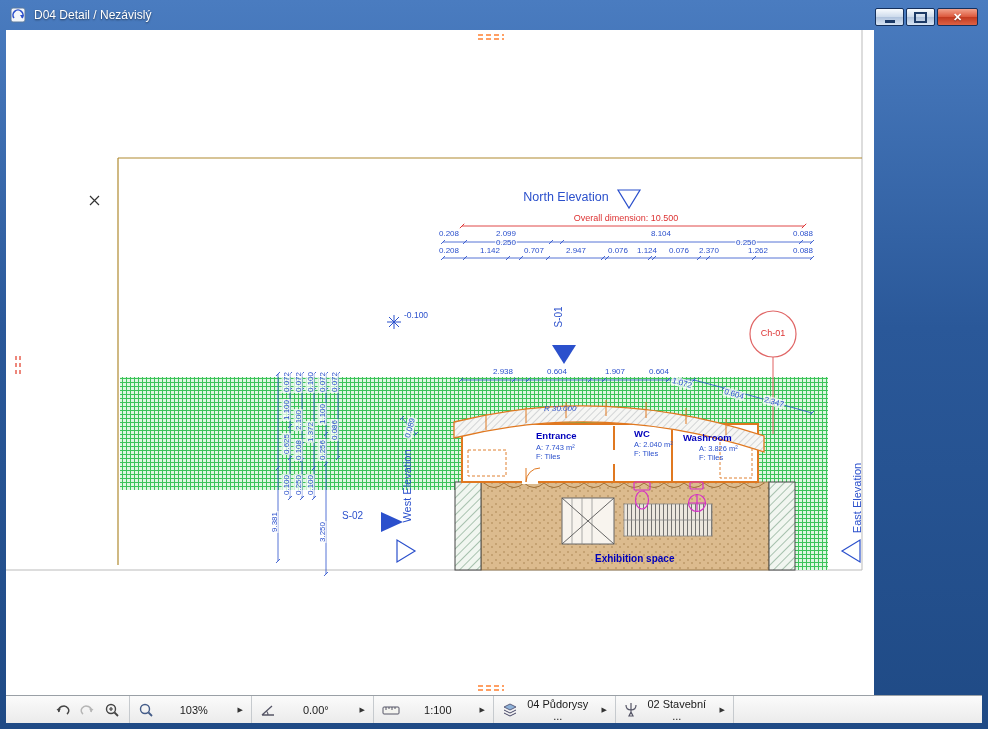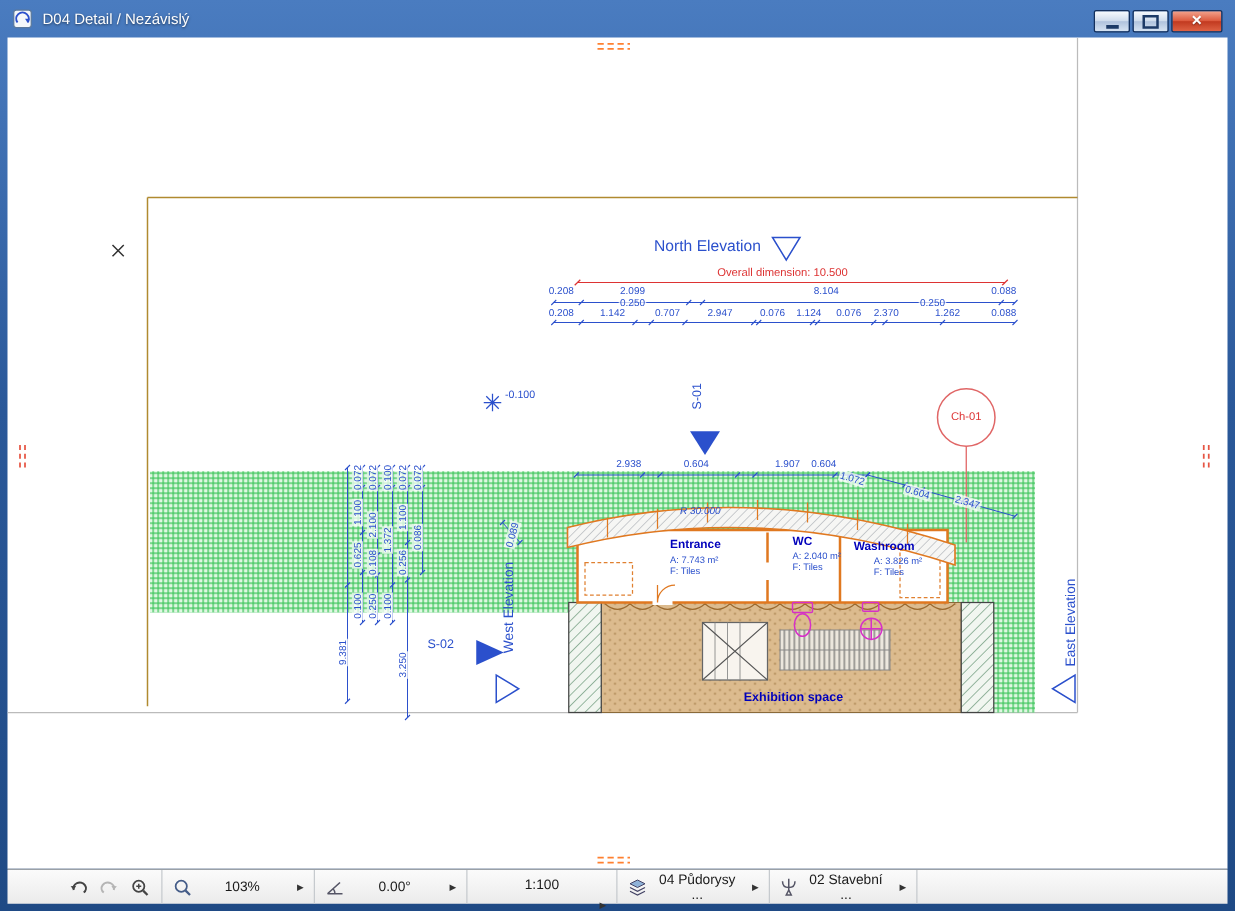--- a/index.html
+++ b/index.html
@@ -8,21 +8,21 @@
   .titlebar{position:absolute;left:0;top:0;width:100%;height:30px;display:flex;align-items:center;padding-left:10px;box-sizing:border-box;}
   .title-icon{width:18px;height:18px;margin-right:6px;flex:0 0 auto;}
   .title-text{color:#fff;font-size:12px;text-shadow:0 1px 2px rgba(0,0,0,.55);white-space:nowrap;}
   .winbtns{position:absolute;right:10px;top:8px;display:flex;gap:2px;}
   .wbtn{width:29px;height:18px;border:1px solid #14305c;border-radius:2px;box-sizing:border-box;display:flex;align-items:center;justify-content:center;background:linear-gradient(#f8fbfe,#cfdcec 48%,#b0c3dd 52%,#d6e3f2);cursor:default;}
   .wbtn.close{width:41px;background:linear-gradient(#f2a28c,#dd5a3e 48%,#c23a20 52%,#de6244);}
   .glyph-min{width:10px;height:3px;background:#1c3a66;margin-top:8px;}
   .glyph-max{width:9px;height:7px;border:2px solid #1c3a66;}
   .glyph-close{color:#fff;font-weight:bold;font-size:11px;line-height:11px;text-shadow:0 1px 1px rgba(0,0,0,.4);}
   
-  .canvas{position:absolute;left:6px;top:30px;width:976px;height:665px;background:#ffffff;overflow:hidden;}
+  .canvas{position:absolute;left:6px;top:30px;width:868px;height:665px;background:#ffffff;overflow:hidden;}
   .canvas svg{position:absolute;left:0;top:0;}
   .lbl{position:absolute;white-space:nowrap;}
   .blue{color:#2b50cc;}
   .red{color:#dd3333;}
   .navy{color:#0000bb;}
   .dim-label{position:absolute;white-space:nowrap;font-size:8px;line-height:9px;color:#2b50cc;background:rgba(255,255,255,.72);padding:0 1px;}
   .vrot{transform:translate(-50%,-50%) rotate(-90deg);}
   .ctr{transform:translate(-50%,-50%);text-align:center;}
   .room-name{font-weight:bold;font-size:9.5px;}
   .room-sub{font-size:7.5px;}
@@ -207,21 +207,21 @@
         <div class="dim-label" style="left: 528px; top: 220px; transform: translate(-50%, -50%) rotate(0deg);">0.707</div>
         <div class="dim-label" style="left: 570px; top: 220px; transform: translate(-50%, -50%) rotate(0deg);">2.947</div>
         <div class="dim-label" style="left: 612px; top: 220px; transform: translate(-50%, -50%) rotate(0deg);">0.076</div>
         <div class="dim-label" style="left: 641px; top: 220px; transform: translate(-50%, -50%) rotate(0deg);">1.124</div>
         <div class="dim-label" style="left: 673px; top: 220px; transform: translate(-50%, -50%) rotate(0deg);">0.076</div>
         <div class="dim-label" style="left: 703px; top: 220px; transform: translate(-50%, -50%) rotate(0deg);">2.370</div>
         <div class="dim-label" style="left: 752px; top: 220px; transform: translate(-50%, -50%) rotate(0deg);">1.262</div>
         <div class="dim-label" style="left: 797px; top: 220px; transform: translate(-50%, -50%) rotate(0deg);">0.088</div>
         <div class="dim-label" style="left: 497px; top: 341px; transform: translate(-50%, -50%) rotate(0deg);">2.938</div>
         <div class="dim-label" style="left: 551px; top: 341px; transform: translate(-50%, -50%) rotate(0deg);">0.604</div>
-        <div class="dim-label" style="left: 609px; top: 341px; transform: translate(-50%, -50%) rotate(0deg); margin-left: 15px;">1.907</div>
+        <div class="dim-label" style="left: 609px; top: 341px; transform: translate(-50%, -50%) rotate(0deg);">1.907</div>
         <div class="dim-label" style="left: 653px; top: 341px; transform: translate(-50%, -50%) rotate(0deg);">0.604</div>
         <div class="dim-label" style="left: 676px; top: 353px; transform: translate(-50%, -50%) rotate(16deg);">1.072</div>
         <div class="dim-label" style="left: 728px; top: 364px; transform: translate(-50%, -50%) rotate(16deg);">0.604</div>
         <div class="dim-label" style="left: 768px; top: 372px; transform: translate(-50%, -50%) rotate(16deg);">2.347</div>
         <div class="dim-label" style="left: 268px; top: 492px; transform: translate(-50%, -50%) rotate(-90deg);">9.381</div>
         <div class="dim-label" style="left: 316px; top: 502px; transform: translate(-50%, -50%) rotate(-90deg);">3.250</div>
         <div class="dim-label" style="left: 280px; top: 455px; transform: translate(-50%, -50%) rotate(-90deg);">0.100</div>
         <div class="dim-label" style="left: 292px; top: 455px; transform: translate(-50%, -50%) rotate(-90deg);">0.250</div>
         <div class="dim-label" style="left: 304px; top: 455px; transform: translate(-50%, -50%) rotate(-90deg);">0.100</div>
         <div class="dim-label" style="left: 280px; top: 352px; transform: translate(-50%, -50%) rotate(-90deg);">0.072</div>
@@ -272,21 +272,21 @@
       <span class="arrow">▶</span>
     </div>
     <div class="tgroup" style="width:122px;">
       <svg width="16" height="16" viewBox="0 0 16 16">
           <path d="M2,13 H14 M2,13 L12,4" stroke="#556" stroke-width="1.3" fill="none"></path>
           <path d="M8,13 A6,6 0 0 0 6.5,9" fill="none" stroke="#556" stroke-width="1.1"></path>
         </svg>
       <span class="tval">0.00°</span>
       <span class="arrow">▶</span>
     </div>
-    <div class="tgroup" style="width:120px;flex-direction:column;">
+    <div class="tgroup" style="width:120px;">
       <svg width="18" height="14" viewBox="0 0 18 14">
           <rect x="1" y="4" width="16" height="7" rx="1" fill="#f4f4f0" stroke="#556" stroke-width="1"></rect>
           <path d="M4,4 V7 M7,4 V6 M10,4 V7 M13,4 V6" stroke="#556" stroke-width="1"></path>
         </svg>
       <span class="tval">1:100</span>
       <span class="arrow">▶</span>
     </div>
     <div class="tgroup" style="width:122px;">
       <svg width="16" height="16" viewBox="0 0 16 16">
           <path d="M8,2 L14,5 8,8 2,5 Z" fill="#8fb2d8" stroke="#446" stroke-width="0.8"></path>

